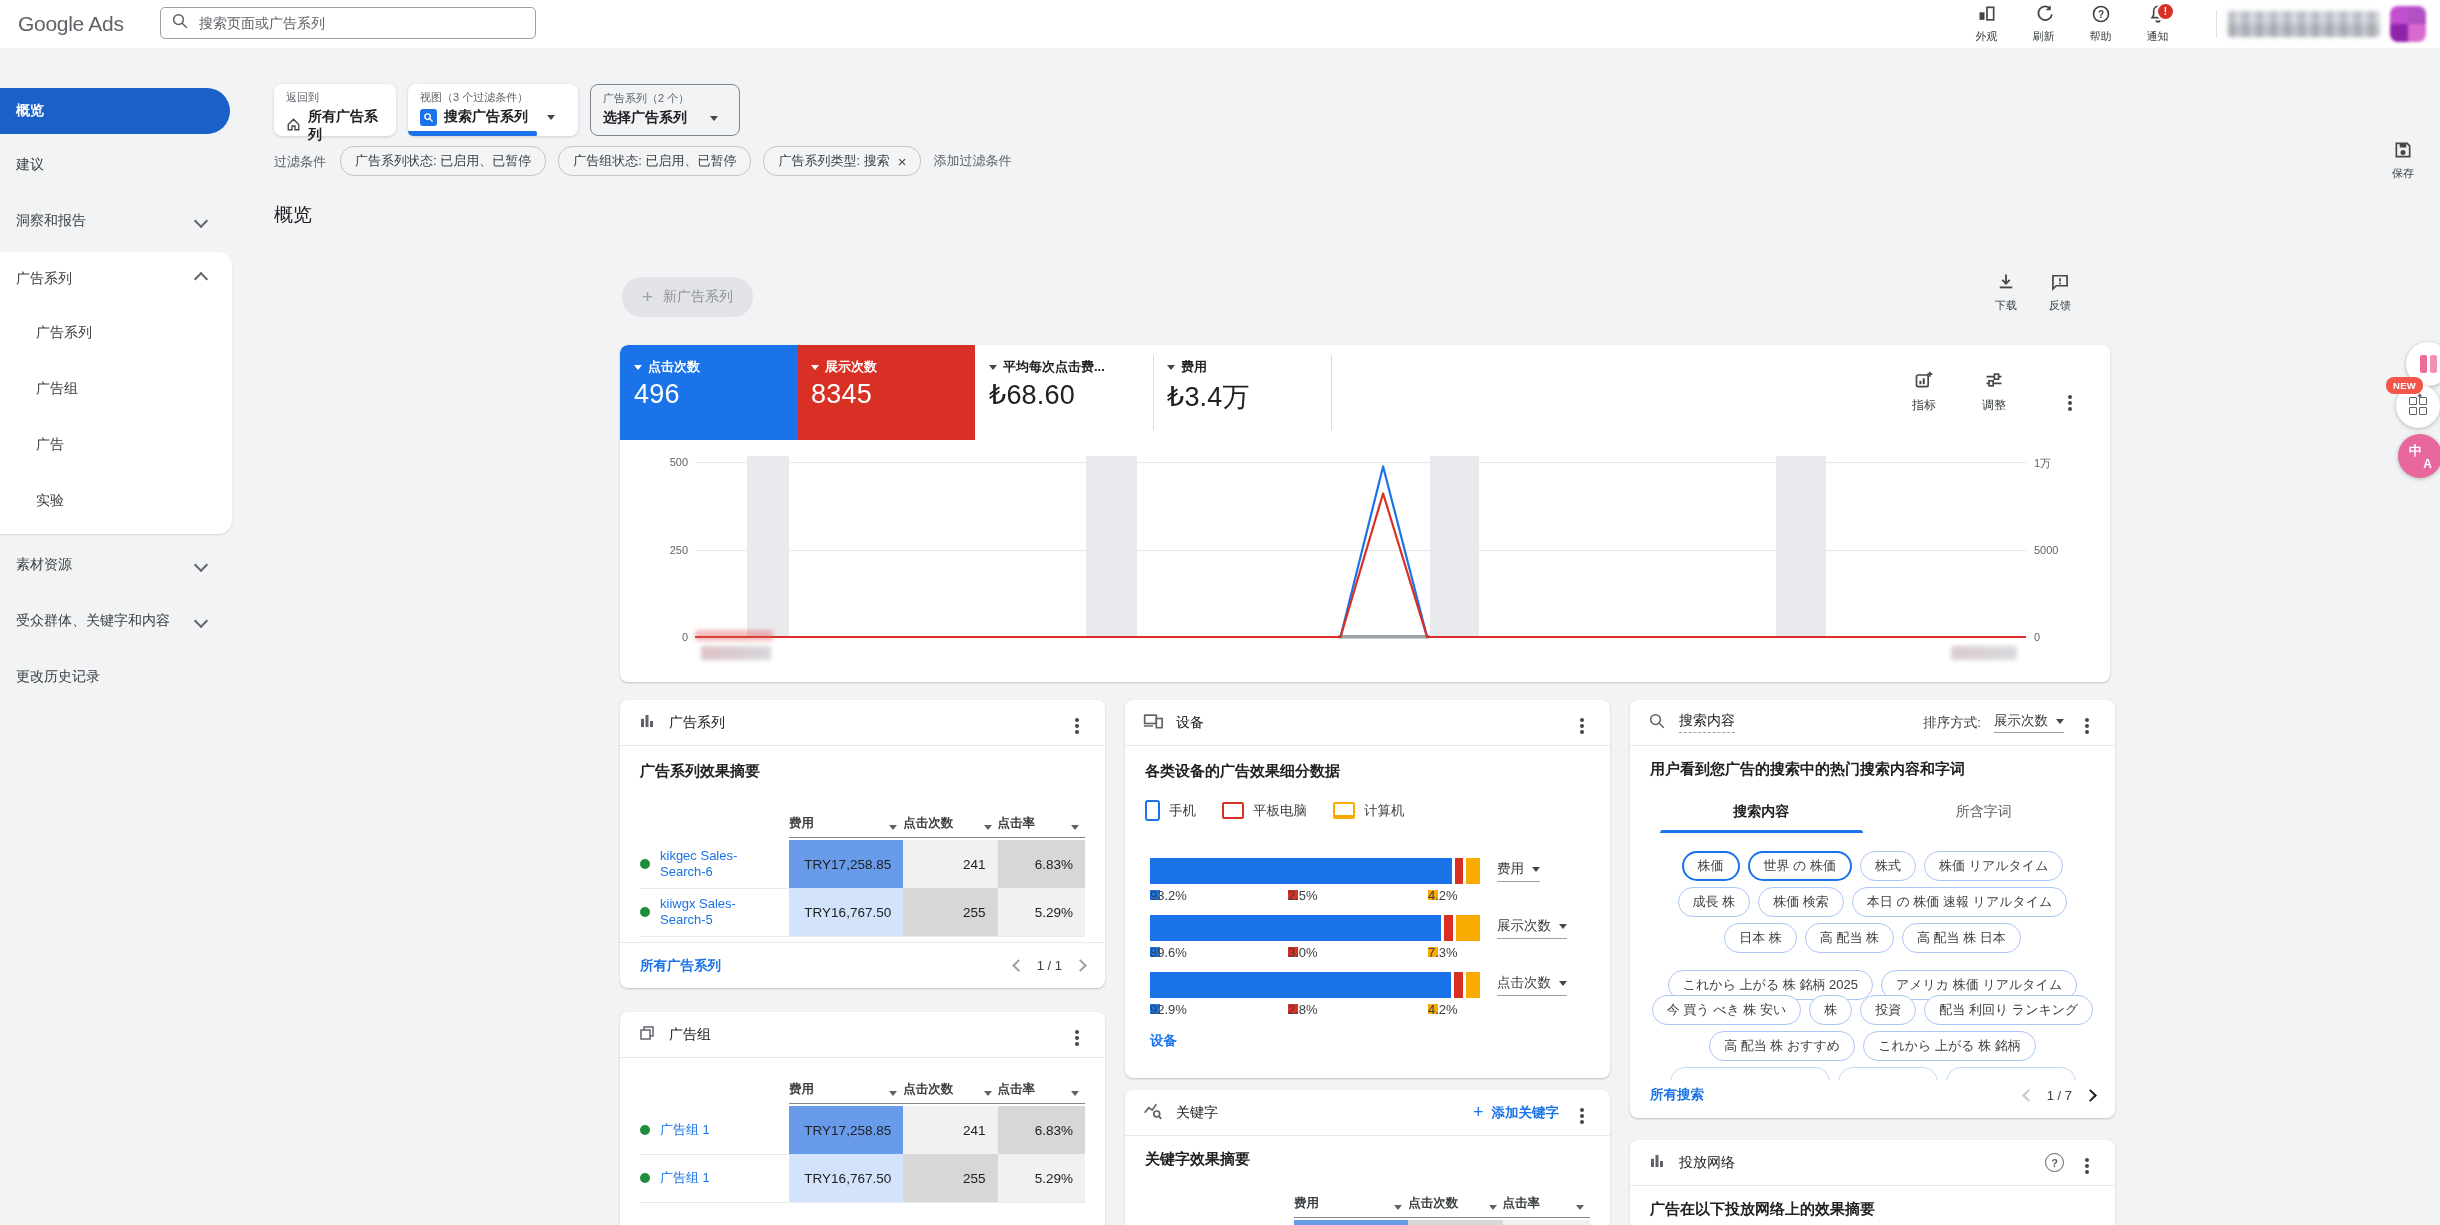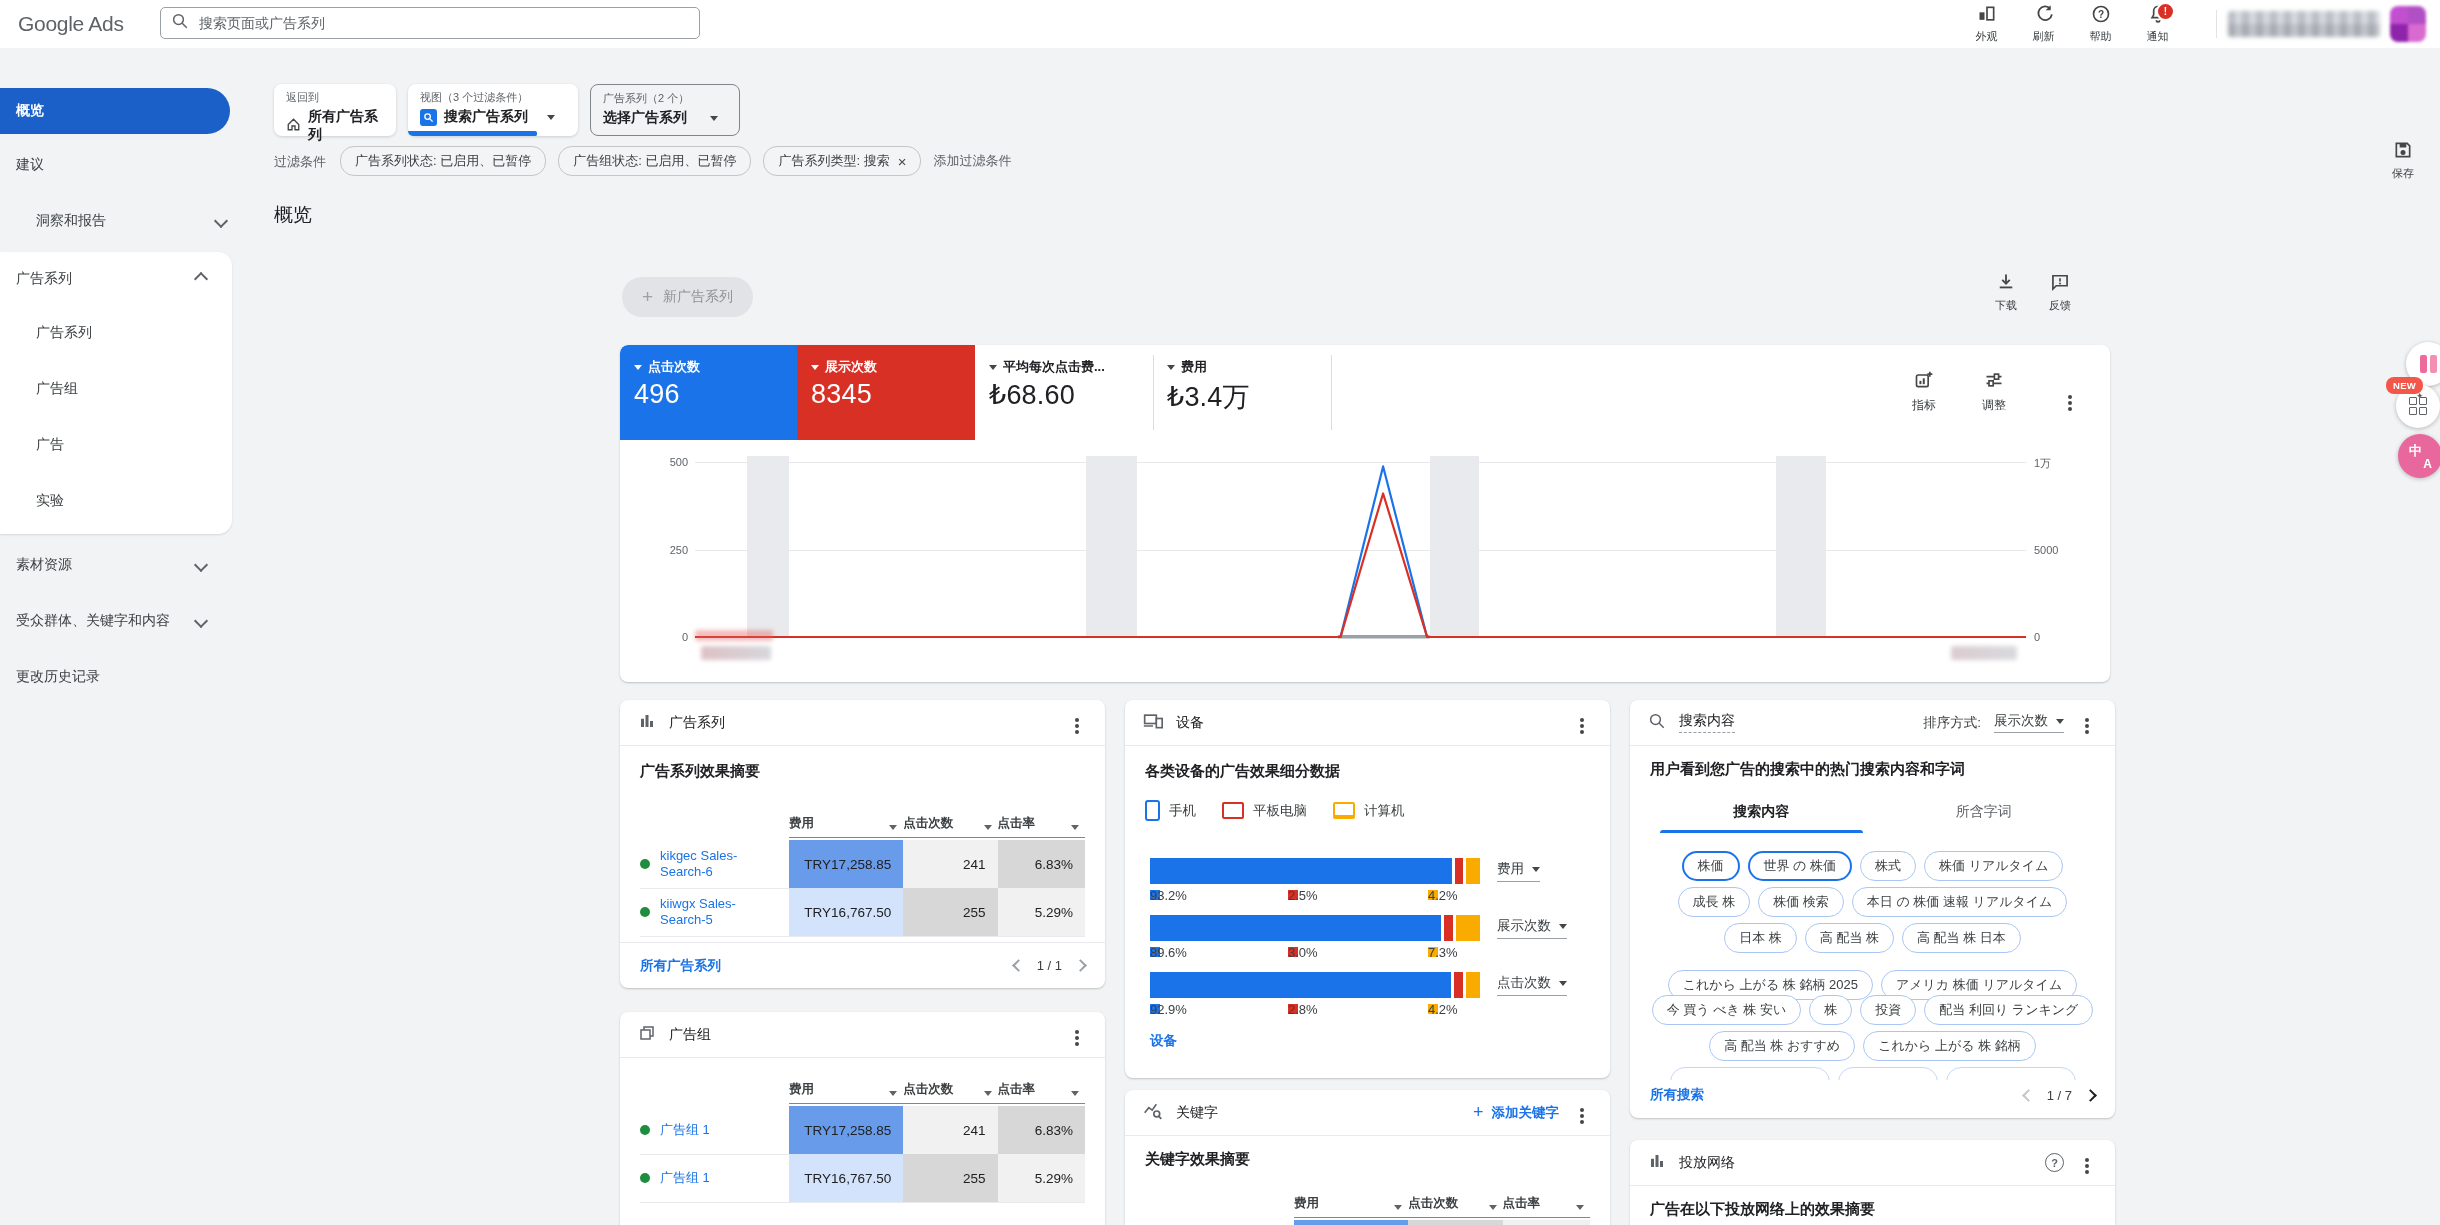--- a/index.html
+++ b/index.html
@@ -1,21 +1,21 @@
 <!DOCTYPE html>
 <html><head>
 <meta charset="utf-8">
 <style>
   html,body{margin:0;padding:0;}
   .screen{position:relative;width:2440px;height:1225px;overflow:hidden;background:#f1f3f4;
     font-family:"Liberation Sans","DejaVu Sans",sans-serif;color:#202124;-webkit-font-smoothing:antialiased;}
   
   .topbar{position:absolute;left:0;top:0;width:2440px;height:48px;background:#fff;}
   .logo{position:absolute;left:18px;top:12px;font-size:21px;color:#5f6368;letter-spacing:-.3px;}
-  .searchbox{position:absolute;left:160px;top:7px;width:540px;height:32px;border:1px solid #9aa0a6;border-radius:5px;
+  .searchbox{position:absolute;left:160px;top:7px;width:376px;height:32px;border:1px solid #9aa0a6;border-radius:5px;
     background:#fff;display:flex;align-items:center;padding:0 10px;box-sizing:border-box;gap:8px;}
   .searchbox input{border:none;outline:none;flex:1;font-size:14px;color:#202124;background:transparent;font-family:inherit;}
   .searchbox input::placeholder{color:#5f6368;}
   .tb-actions{position:absolute;left:1958px;top:3px;display:flex;}
   .tb-act{width:57px;height:42px;display:flex;flex-direction:column;align-items:center;justify-content:center;gap:1px;cursor:pointer;position:relative;}
   .tb-act .lbl{font-size:11px;color:#3c4043;}
   .badge{position:absolute;top:-1px;right:11px;width:15px;height:15px;border-radius:50%;background:#d93025;color:#fff;
     font-size:10px;font-weight:bold;display:flex;align-items:center;justify-content:center;border:2px solid #fff;}
   .tb-divider{position:absolute;left:2216px;top:10px;width:1px;height:28px;background:#e0e2e5;}
   .blurline{position:absolute;left:2228px;top:11px;width:152px;height:26px;border-radius:3px;
@@ -203,21 +203,21 @@
     <div class="avatar"></div>
   </header>
 
   <nav>
     <div class="side-pill">
       <span>概览</span>
     </div>
     <div class="side-item" style="top:148px;">
       <span>建议</span>
     </div>
-    <div class="side-item" style="top:204px;margin-left:20px;">
+    <div class="side-item" style="top:204px;">
       <span>洞察和报告</span>
       <span class="chev-right-slot"><span class="chv down"></span></span>
     </div>
     <div class="side-group"></div>
     <div class="side-item" style="top:262px;">
       <span>广告系列</span>
       <span class="chev-right-slot"><span class="chv up"></span></span>
     </div>
     <div class="side-item side-sub" style="top:316px;">
       <span>广告系列</span>

